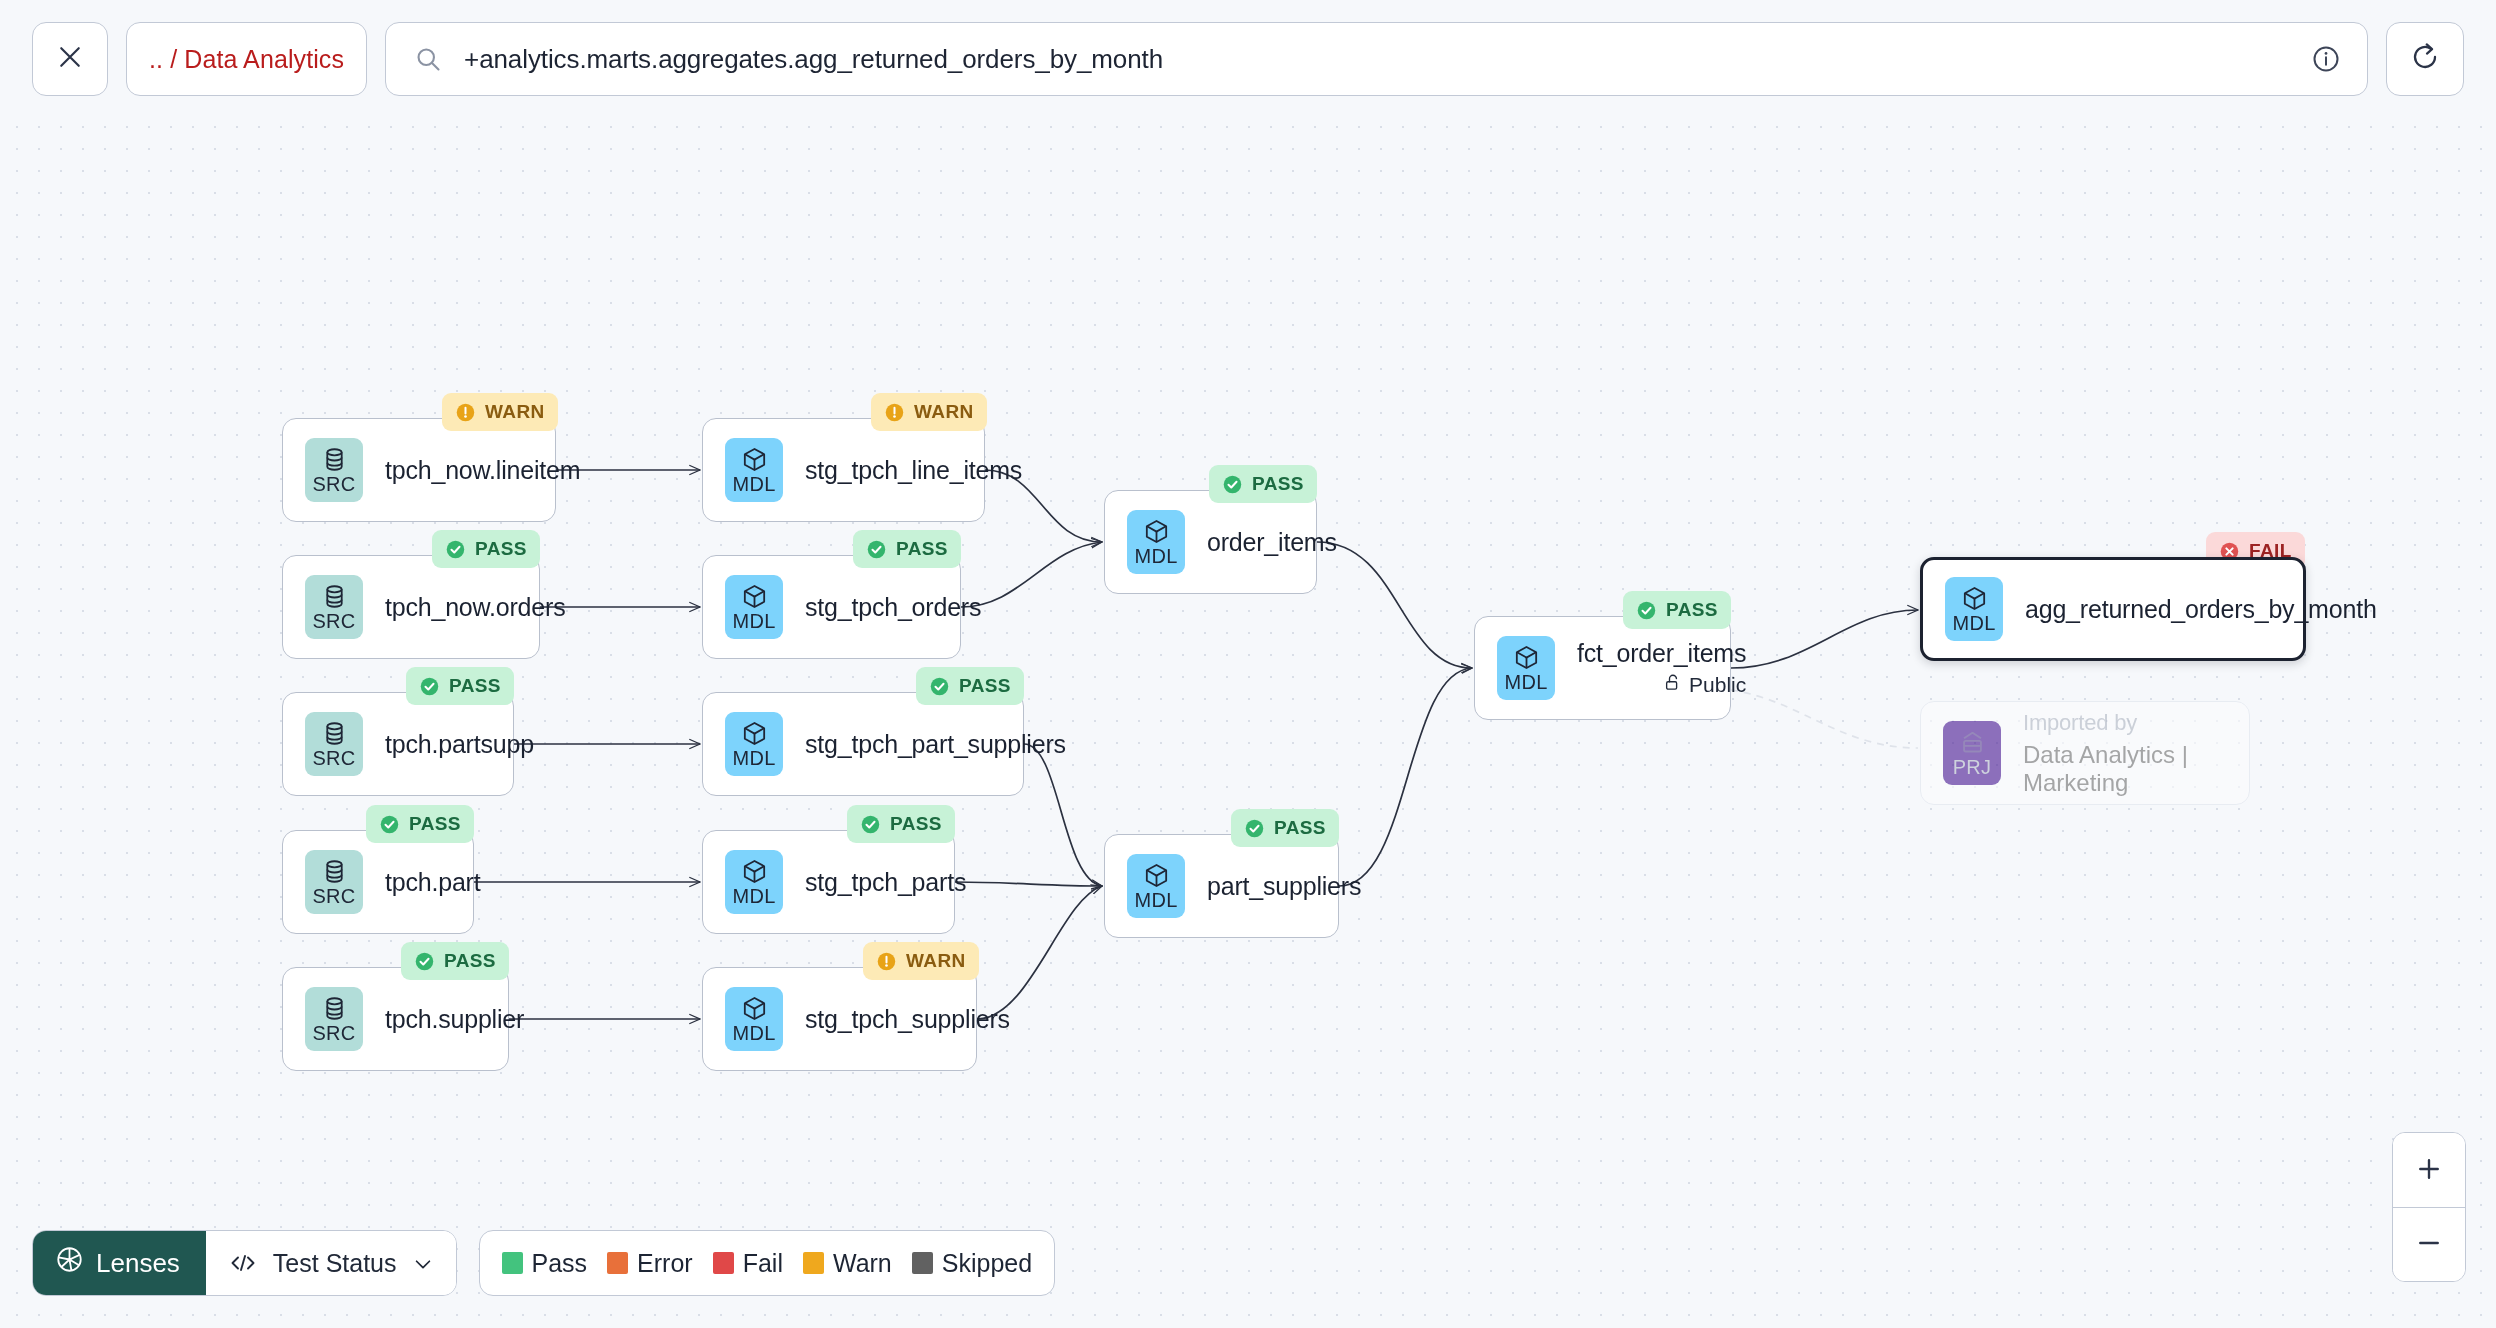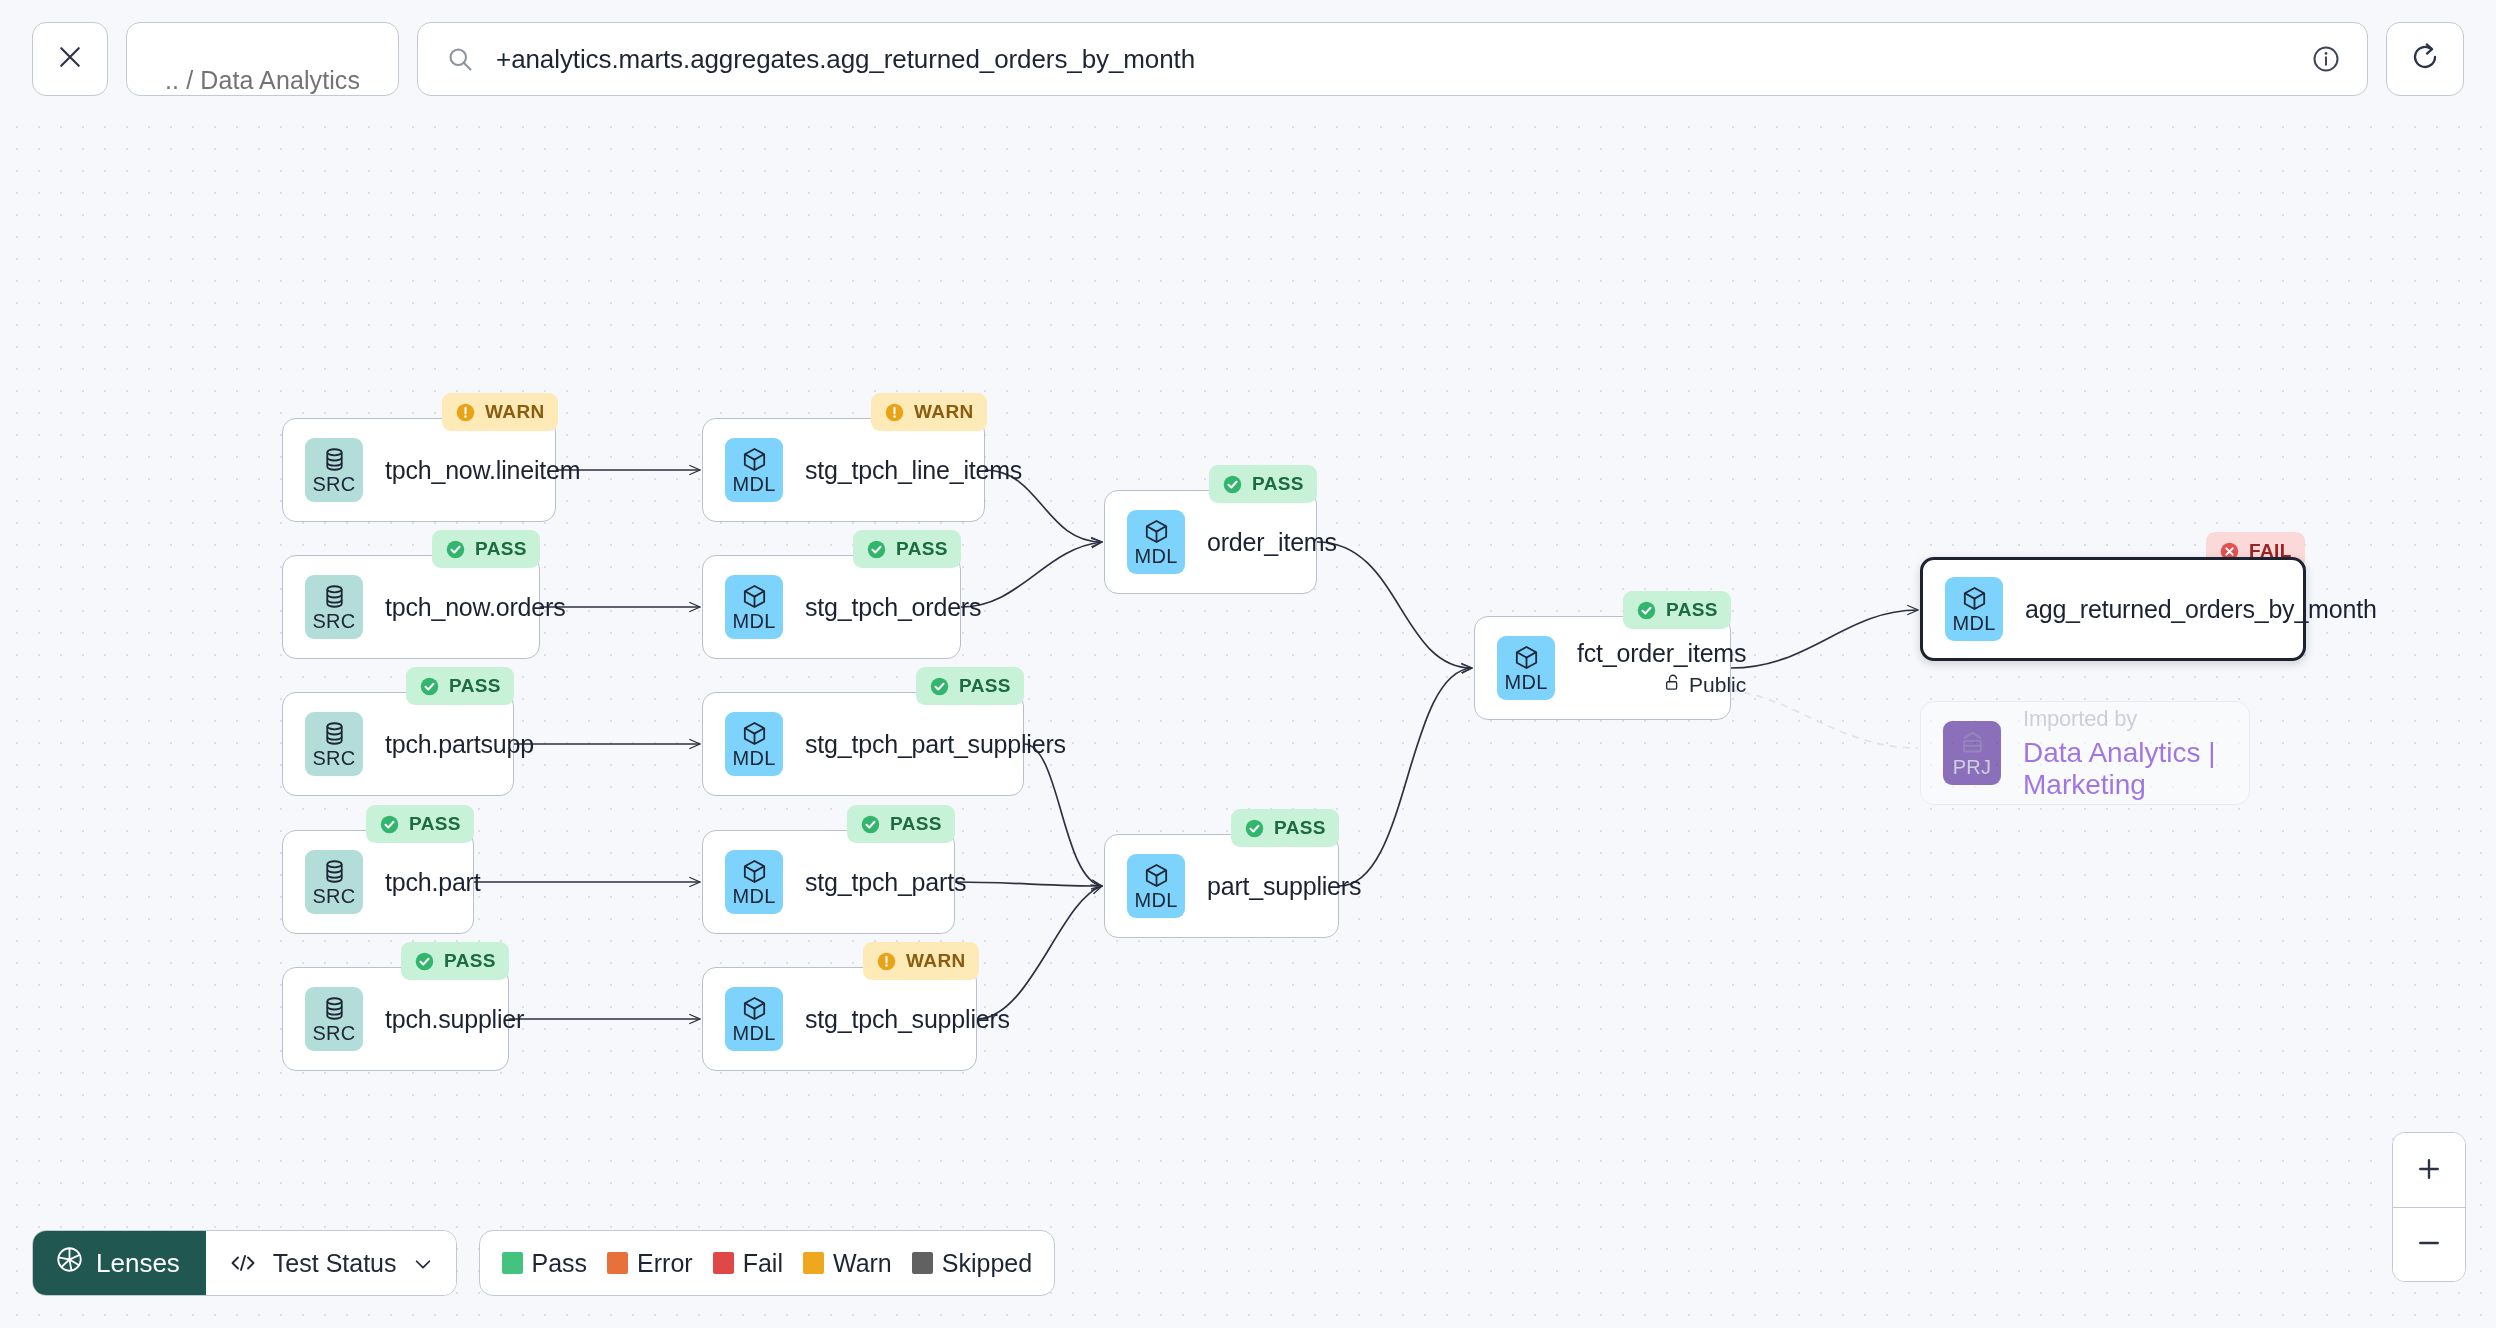--- a/index.html
+++ b/index.html
@@ -31,26 +31,25 @@
     background: #ffffff;
     border: 1.5px solid #c2c9d6;
     border-radius: 14px;
     height: 74px;
     display: flex; align-items: center; justify-content: center;
     cursor: pointer;
   }
   .tb-close { width: 76px; }
   .tb-close svg { width: 30px; height: 30px; }
   .tb-crumb {
-    padding: 0 38px;
+    padding: 0 22px;
     font-size: 25px;
-    color: #737373;
+    color: #b91c1c;
     letter-spacing: .1px;
     white-space: nowrap;
-    align-items: flex-end;
   }
   .tb-search {
     flex: 1;
     background: #ffffff;
     border: 1.5px solid #c2c9d6;
     border-radius: 14px;
     height: 74px;
     display: flex; align-items: center;
     padding: 0 26px 0 28px;
     gap: 22px;
@@ -117,21 +116,21 @@
   .node-sub svg { width: 19px; height: 19px; }
 
   
   .node.ghost {
     border: 1.5px solid #e1e5ed;
     background: #fbfcfe;
     opacity: .62;
     z-index: 5;
   }
   .node.ghost .node-label { color: #b2b8c4; font-size: 22px; }
-  .node.ghost .node-sub { color: #6d28d9; font-size: 28px; }
+  .node.ghost .node-sub { color: #737373; font-size: 24px; }
   .node.ghost .node-icon .tag { color: #b6bbcb; }
   .node.ghost .node-icon svg { opacity: .45; }
 
   
   .badge {
     position: absolute;
     height: 38px;
     border-radius: 9px;
     display: flex; align-items: center;
     gap: 9px;

